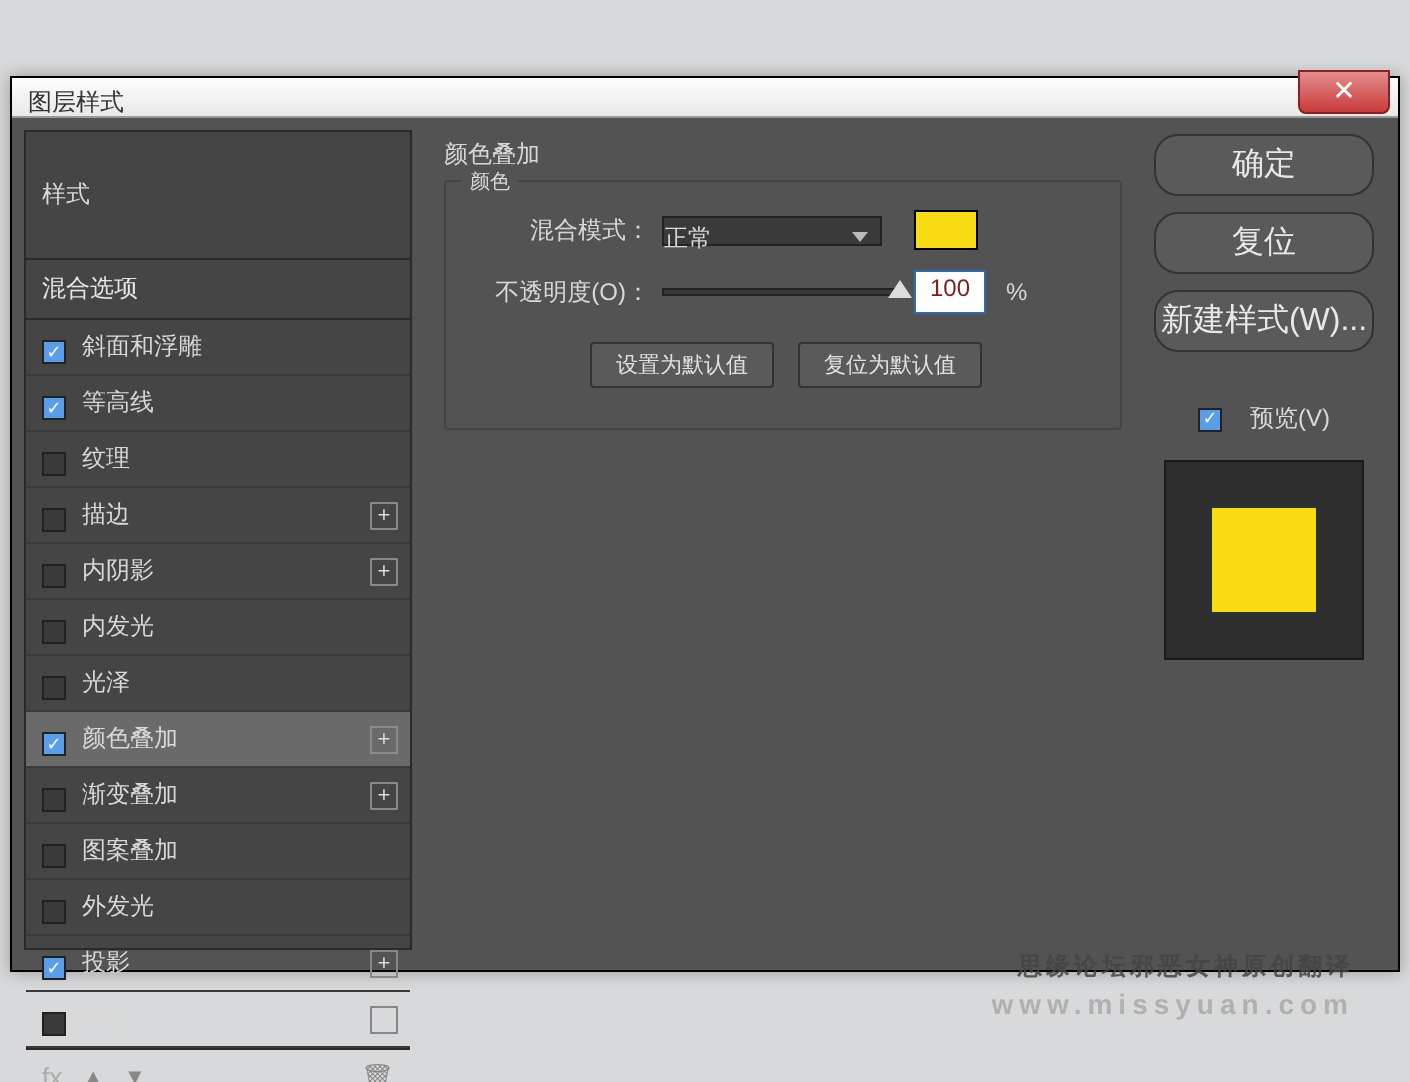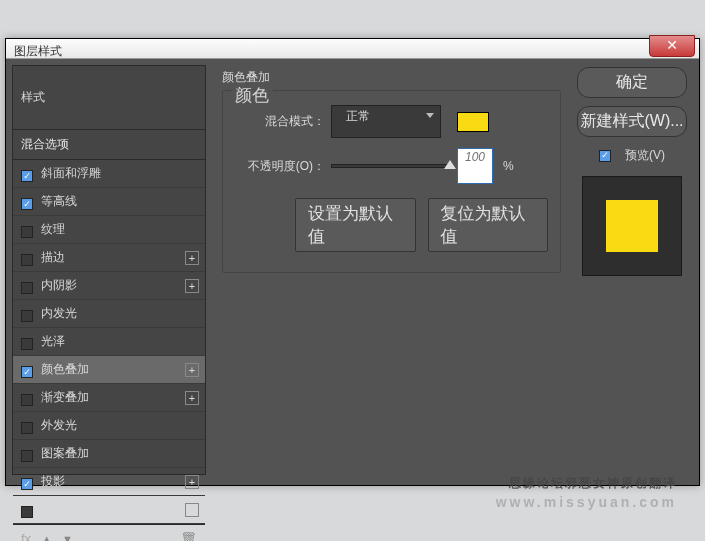--- a/index.html
+++ b/index.html
@@ -19,35 +19,35 @@
 .chk.checked { background: #5a9de8; }
 .chk.checked::after { content: "✓"; color: #fff; font-size: 9px; line-height: 1; }
 .plus-box { position: absolute; right: 6px; top: 50%; transform: translateY(-50%); width: 14px; height: 14px; border: 1px solid #888; color: #d8d8d8; text-align: center; line-height: 12px; font-size: 11px; cursor: pointer; }
 .left-footer { margin-top: auto; display: flex; align-items: center; padding: 6px 8px; gap: 10px; border-top: 1px solid #2a2a2a; color: #aaa; }
 .fx-label { font-size: 13px; }
 .arrow { font-size: 11px; color: #888; }
 .trash { margin-left: auto; font-size: 13px; color: #888; }
 .center-panel { flex: 1; background: #535353; padding: 4px 8px; }
 .section-title { color: #d8d8d8; margin-bottom: 4px; }
 .fieldset { border: 1px solid #444; border-radius: 2px; padding: 14px 12px 20px 12px; position: relative; }
-.fieldset-legend { position: absolute; top: -7px; left: 8px; background: #535353; padding: 0 4px; color: #d8d8d8; font-size: 17px; }
+.fieldset-legend { position: absolute; top: -7px; left: 8px; background: #535353; padding: 0 4px; color: #d8d8d8; font-size: 10px; }
 .form-row { display: flex; align-items: center; margin-bottom: 10px; gap: 6px; }
 .form-label { color: #d8d8d8; width: 90px; text-align: right; }
-.dropdown { width: 110px; height: 33px; background: #3a3a3a; border: 1px solid #222; color: #d8d8d8; padding: 2px 14px; position: relative; cursor: pointer; }
+.dropdown { width: 110px; height: 15px; background: #3a3a3a; border: 1px solid #222; color: #d8d8d8; padding: 2px 0; position: relative; cursor: pointer; }
 .dropdown::after { content: ""; position: absolute; right: 6px; top: 7px; border-left: 4px solid transparent; border-right: 4px solid transparent; border-top: 5px solid #bbb; }
 .color-swatch { width: 32px; height: 20px; background: #f8db13; border: 1px solid #000; margin-left: 10px; cursor: pointer; }
 .slider-track { width: 120px; height: 4px; background: #3a3a3a; border: 1px solid #222; position: relative; }
 .slider-thumb { position: absolute; right: -6px; top: -5px; width: 0; height: 0; border-left: 6px solid transparent; border-right: 6px solid transparent; border-bottom: 9px solid #ddd; cursor: pointer; }
-.num-input-val { background: #fff; color: #737373; display: inline-block; width: 36px; height: 36px; text-align: center; border: 1px solid #2f6bb0; line-height: 16px; font-style: italic; }
+.num-input-val { background: #fff; color: #7f1d1d; display: inline-block; width: 36px; height: 22px; text-align: center; border: 1px solid #2f6bb0; line-height: 16px; }
 .pct { color: #d8d8d8; margin-left: 4px; }
 .btn-row { display: flex; gap: 12px; margin-top: 14px; margin-left: 60px; }
-.flat-btn { background: #5a5a5a; border: 1px solid #333; color: #e0e0e0; padding: 3px 12px; cursor: pointer; border-radius: 2px; font-size: 17px; }
+.flat-btn { background: #5a5a5a; border: 1px solid #333; color: #e0e0e0; padding: 3px 12px; cursor: pointer; border-radius: 2px; font-size: 11px; }
 .right-panel { width: 116px; display: flex; flex-direction: column; gap: 8px; align-items: stretch; padding: 2px 6px 0 0; }
 .pill-btn { background: #5a5a5a; border: 1px solid #333; border-radius: 12px; color: #e8e8e8; text-align: center; padding: 4px 0; cursor: pointer; font-size: 16px; }
-.preview-chk-row { display: flex; align-items: center; justify-content: center; gap: 6px; color: #d8d8d8; margin-top: 2px; }
+.preview-chk-row { display: flex; align-items: center; justify-content: center; gap: 6px; color: #d8d8d8; margin-top: 17px; }
 .preview-box { width: 100px; height: 100px; background: #2e2e2e; border: 1px solid #1a1a1a; margin: 4px auto 0 auto; display: flex; align-items: center; justify-content: center; }
 .preview-square { width: 52px; height: 52px; background: #f8db13; }
 .watermark { position: absolute; bottom: 28px; right: 28px; color: #444; font-size: 15px; font-weight: bold; text-align: right; line-height: 1.5; letter-spacing: 2px; opacity: 0.85; pointer-events: none; }
 .watermark .url { font-size: 14px; letter-spacing: 3px; color: #aaa; }
 </style>
 </head>
 <body>
 
 <div class="outer-frame">
   <div class="title-bar">
@@ -95,25 +95,25 @@
             <span>颜色叠加</span>
             <span class="plus-box">+</span>
           </div>
           <div class="style-row">
             <span class="chk"></span>
             <span>渐变叠加</span>
             <span class="plus-box">+</span>
           </div>
           <div class="style-row">
             <span class="chk"></span>
-            <span>外发光</span>
+            <span>图案叠加</span>
           </div>
           <div class="style-row">
             <span class="chk"></span>
-            <span>图案叠加</span>
+            <span>外发光</span>
           </div>
           <div class="style-row">
             <span class="chk checked"></span>
             <span>投影</span>
             <span class="plus-box">+</span>
           </div>
           <div class="style-row">
             <span class="chk"></span>
             <span>投影</span>
             <span class="plus-box">+</span>
@@ -146,20 +146,21 @@
         </div>
         <div class="btn-row">
           <div class="flat-btn">设置为默认值</div>
           <div class="flat-btn">复位为默认值</div>
         </div>
       </div>
     </div>
 
     <div class="right-panel">
       <div class="pill-btn">确定</div>
+      <div class="pill-btn">复位</div>
       <div class="pill-btn">新建样式(W)...</div>
       <div class="preview-chk-row">
         <span class="chk checked"></span>
         <span>预览(V)</span>
       </div>
       <div class="preview-box">
         <div class="preview-square"></div>
       </div>
     </div>
   </div>

